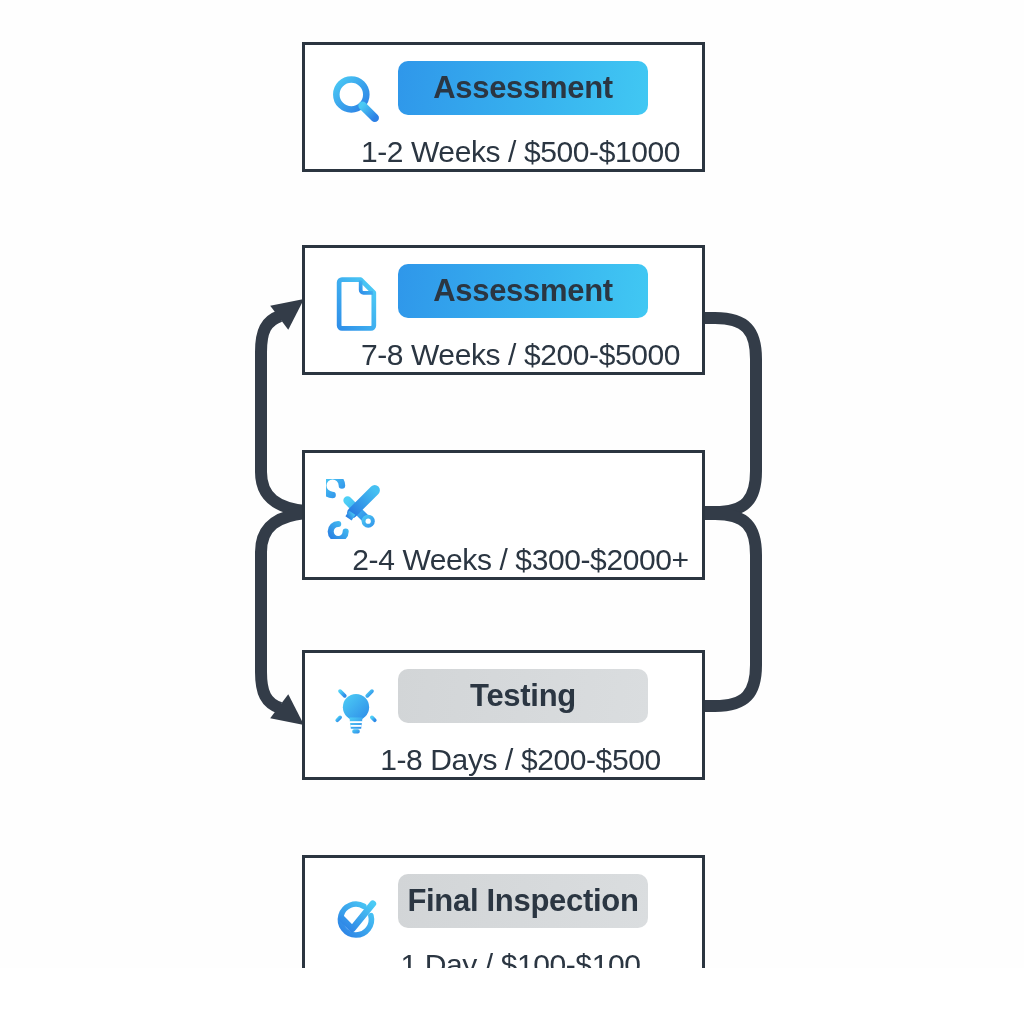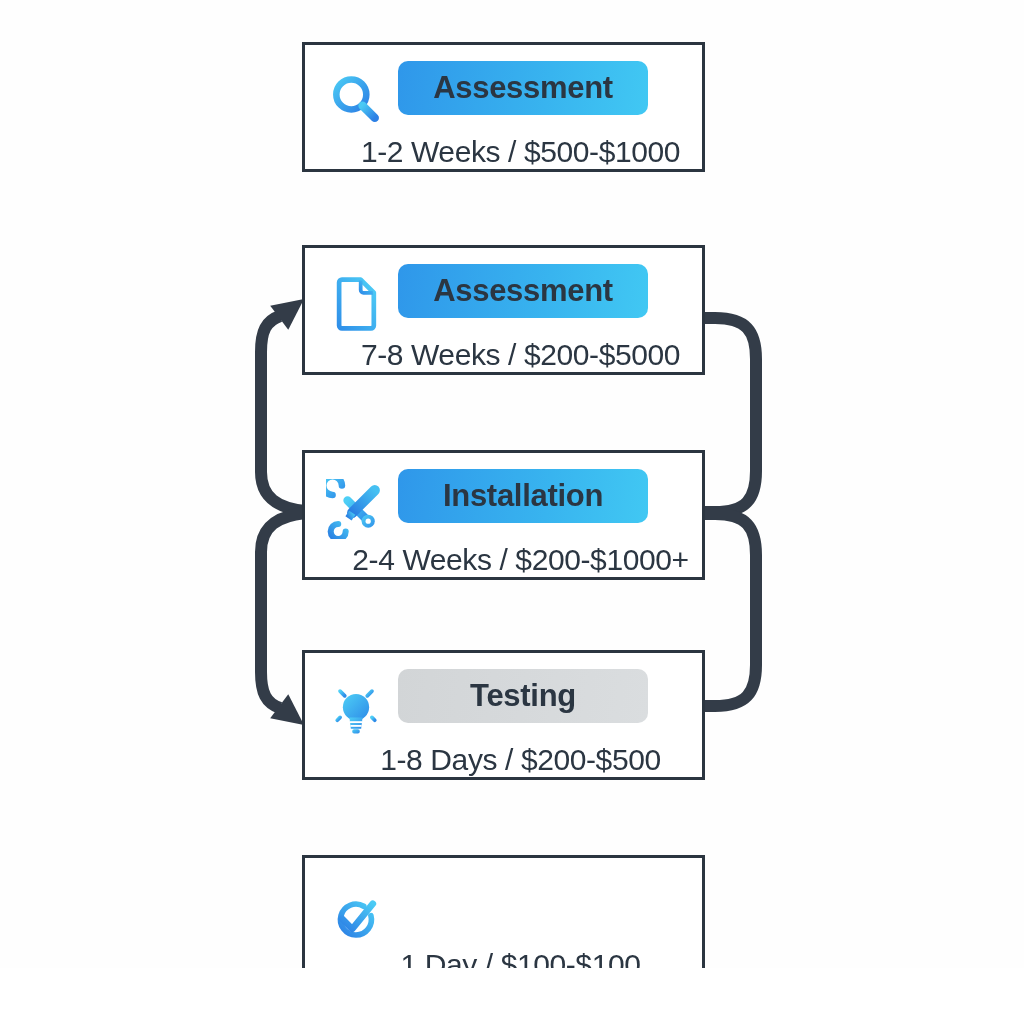--- a/index.html
+++ b/index.html
@@ -108,24 +108,21 @@
 
       <path d="M 7 17 A 10 10 0 1 1 17 7" fill="none" stroke="url(#g3)" stroke-width="7" stroke-linecap="round"></path>
       <line x1="23" y1="23" x2="43" y2="43" stroke="url(#g3)" stroke-width="9" stroke-linecap="round"></line>
       <circle cx="45" cy="45" r="7" fill="url(#g3)"></circle>
       <circle cx="45" cy="45" r="2.8" fill="#ffffff"></circle>
 
       <line x1="52" y1="12" x2="28" y2="36" stroke="url(#g3b)" stroke-width="11" stroke-linecap="round"></line>
       <line x1="28" y1="36" x2="24" y2="42" stroke="url(#g3b)" stroke-width="8"></line>
       <path d="M 21 56 A 8 8 0 1 1 13 48" fill="none" stroke="url(#g3b)" stroke-width="6.5" stroke-linecap="round"></path>
     </svg>
-    <div class="bar blue">
-      <span class="title">Installation</span>
-    </div>
-    <div class="detail">2-4 Weeks / $200-$1000+</div>
+    <div class="detail">2-4 Weeks / $300-$2000+</div>
   </div>
 
   <div class="stage s4">
     <svg class="icon" viewBox="0 0 64 64">
       <defs>
           <linearGradient id="g4" x1="0" y1="0" x2="1" y2="1">
         <stop offset="0" stop-color="#4ecff6"></stop>
             <stop offset="1" stop-color="#2d8be8"></stop>
       </linearGradient>
         </defs>
@@ -154,16 +151,19 @@
     <svg class="icon" viewBox="0 0 64 64">
       <defs>
           <linearGradient id="g5" x1="1" y1="0" x2="0" y2="1">
         <stop offset="0" stop-color="#4bcbf5"></stop>
             <stop offset="1" stop-color="#2c80e5"></stop>
       </linearGradient>
         </defs>
       <path d="M 40.3 23.7 A 16.5 16.5 0 1 0 47.9 33.7" fill="none" stroke="url(#g5)" stroke-width="6" stroke-linecap="round"></path>
       <polyline points="17,37 28,48 50,21" fill="none" stroke="url(#g5)" stroke-width="7" stroke-linecap="round" stroke-linejoin="round"></polyline>
     </svg>
+    <div class="bar gray">
+      <span class="title">Final Inspection</span>
+    </div>
     <div class="detail">1 Day / $100-$100</div>
   </div>
 
 </div>
 
 </body></html>

